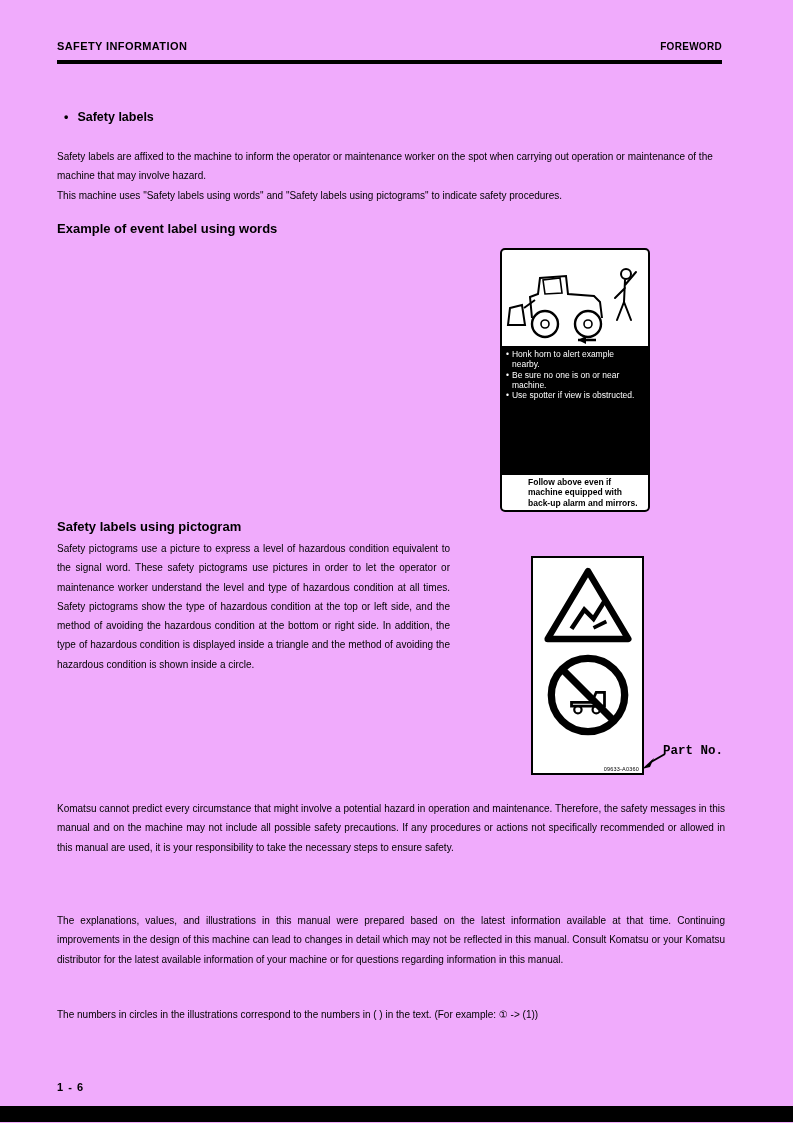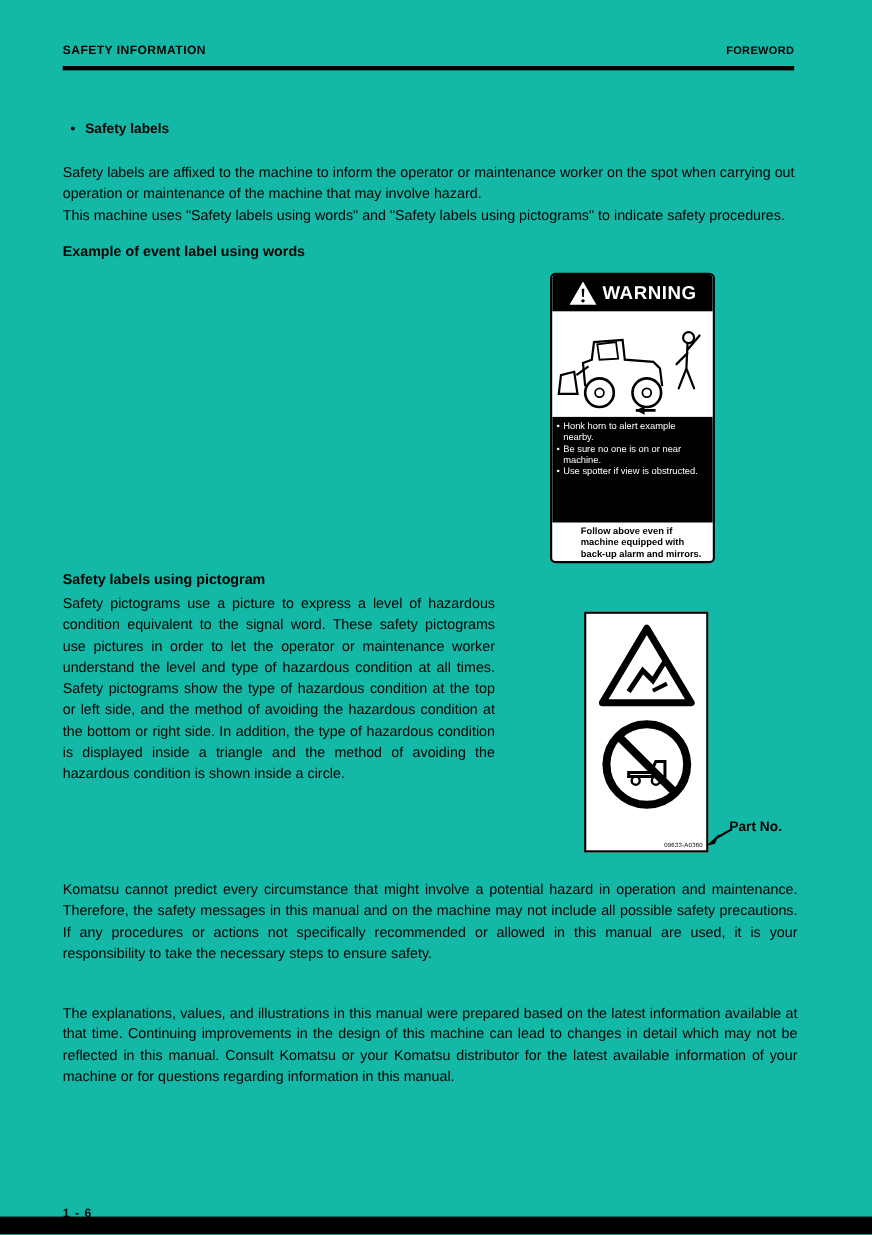--- a/index.html
+++ b/index.html
@@ -1,33 +1,33 @@
 <!DOCTYPE html>
 <html><head>
 <meta charset="utf-8">
 <title>Manual Page</title>
 <style>
   * { margin:0; padding:0; box-sizing:border-box; }
   html,body { background:#fff; }
   .page {
-    position:relative; width:793px; height:1123px; background:#14b8a6;
+    position:relative; width:793px; height:1123px; background:#f0abfc;
     font-family:"Liberation Sans", sans-serif; color:#000; overflow:hidden;
     margin:0 auto;
   }
   
   .header { position:absolute; top:40px; left:57px; width:665px;
     display:flex; justify-content:space-between; align-items:flex-end; }
   .hdr-left { font-size:11px; font-weight:bold; letter-spacing:0.4px; }
   .hdr-right { font-size:10px; font-weight:bold; letter-spacing:0.3px; }
   .header-rule { position:absolute; top:60px; left:57px; width:665px; height:4px; background:#000; }
 
   
   .bullet-heading { position:absolute; top:110px; left:64px; display:flex; gap:9px;
     font-size:12.5px; font-weight:bold; }
-  .para { position:absolute; font-size:13px; line-height:19.3px; }
+  .para { position:absolute; font-size:10px; line-height:19.3px; }
   .intro { top:147px; left:57px; width:668px; }
   .subheading { position:absolute; font-size:13px; font-weight:bold; }
   .example-heading { top:221px; left:57px; }
   .pictogram-heading { top:519px; left:57px; }
   .pictogram-body { top:539px; left:57px; width:393px; text-align:justify; }
   .just { text-align:justify; }
   .p-main1 { top:799px; left:57px; width:668px; }
   .p-main2 { top:911px; left:57px; width:668px; text-align:justify; }
   .p-main3 { top:1005px; left:57px; width:668px; }
 
@@ -52,24 +52,24 @@
 
   
   .pictogram-label { position:absolute; left:531px; top:556px; width:113px; height:219px;
     border:2px solid #000; background:#fff; display:flex; flex-direction:column;
     align-items:center; padding:8px 0 1px; }
   .pl-triangle { flex:0 0 auto; }
   .pl-circle { flex:0 0 auto; margin-top:7px; }
   .pl-partnum { margin-top:auto; align-self:flex-end; font-size:5.5px; padding-right:3px; letter-spacing:0.2px; }
 
   .partno-arrow { position:absolute; left:640px; top:750px; }
-  .partno-label { position:absolute; left:663px; top:744px; font-size:12.5px; font-weight:bold; }
+  .partno-label { position:absolute; left:663px; top:744px; font-size:12.5px; font-weight:bold;font-family:Liberation Mono, monospace; }
 
   
-  .page-number { position:absolute; left:57px; top:1081px; font-size:11px; font-weight:bold; letter-spacing:1px;margin-top:16px; }
+  .page-number { position:absolute; left:57px; top:1081px; font-size:11px; font-weight:bold; letter-spacing:1px; }
   .bottom-bar { position:absolute; left:0; top:1106px; width:793px; height:16px; background:#000; }
 </style>
 </head>
 <body>
 
 <div class="page">
 
   <div class="header">
     <span class="hdr-left">SAFETY INFORMATION</span>
     <span class="hdr-right">FOREWORD</span>
@@ -82,28 +82,20 @@
   </div>
 
   <div class="para intro">
     <div>Safety labels are affixed to the machine to inform the operator or maintenance worker on the spot when carrying out operation or maintenance of the machine that may involve hazard.</div>
     <div>This machine uses "Safety labels using words" and "Safety labels using pictograms" to indicate safety procedures.</div>
   </div>
 
   <div class="subheading example-heading">Example of event label using words</div>
 
   <div class="warning-label">
-    <div class="wl-header">
-      <svg class="wl-tri" width="26" height="23" viewBox="0 0 32 28" aria-hidden="true">
-        <path d="M16 1 L31 27 L1 27 Z" fill="#ffffff"></path>
-        <path d="M14.5 9 h3 l-0.6 9.2 h-1.8 Z" fill="#000000"></path>
-        <circle cx="16" cy="22.6" r="1.9" fill="#000000"></circle>
-      </svg>
-      <span class="wl-title">WARNING</span>
-    </div>
     <div class="wl-illustration">
       <svg width="146" height="96" viewBox="0 0 146 96" aria-hidden="true">
 
         <path d="M8 58 L20 55 L23 75 L6 75 Z" fill="none" stroke="#000" stroke-width="2"></path>
         <path d="M22 58 L33 50" fill="none" stroke="#000" stroke-width="2"></path>
 
         <path d="M30 68 L28 47 L36 44 L38 28 L64 26 L66 44 L92 46 L98 52 L100 68" fill="none" stroke="#000" stroke-width="2"></path>
 
         <path d="M41 30 L43 44 L60 43 L58 28 Z" fill="none" stroke="#000" stroke-width="1.6"></path>
 
@@ -161,17 +153,18 @@
     <polygon points="2,19 14,8 10,17" fill="#000"></polygon>
   </svg>
   <div class="partno-label">Part No.</div>
 
   <div class="para p-main1">
     <div class="just">Komatsu cannot predict every circumstance that might involve a potential hazard in operation and maintenance. Therefore, the safety messages in this manual and on the machine may not include all possible safety precautions. If any procedures or actions not specifically recommended or allowed in this manual are used, it is your responsibility to take the necessary steps to ensure safety.</div>
   </div>
 
   <div class="para p-main2">The explanations, values, and illustrations in this manual were prepared based on the latest information available at that time.  Continuing  improvements  in the design of this machine can lead to changes in detail which may not be reflected in this manual.  Consult Komatsu or your Komatsu distributor for the latest available information of your machine or for  questions  regarding information in this manual.</div>
 
+  <div class="para p-main3">The numbers in circles in the illustrations correspond to the numbers in (  ) in the text.  (For example: ① -&gt; (1))</div>
 
   <div class="page-number">1 - 6</div>
   <div class="bottom-bar"></div>
 
 </div>
 
 </body></html>

